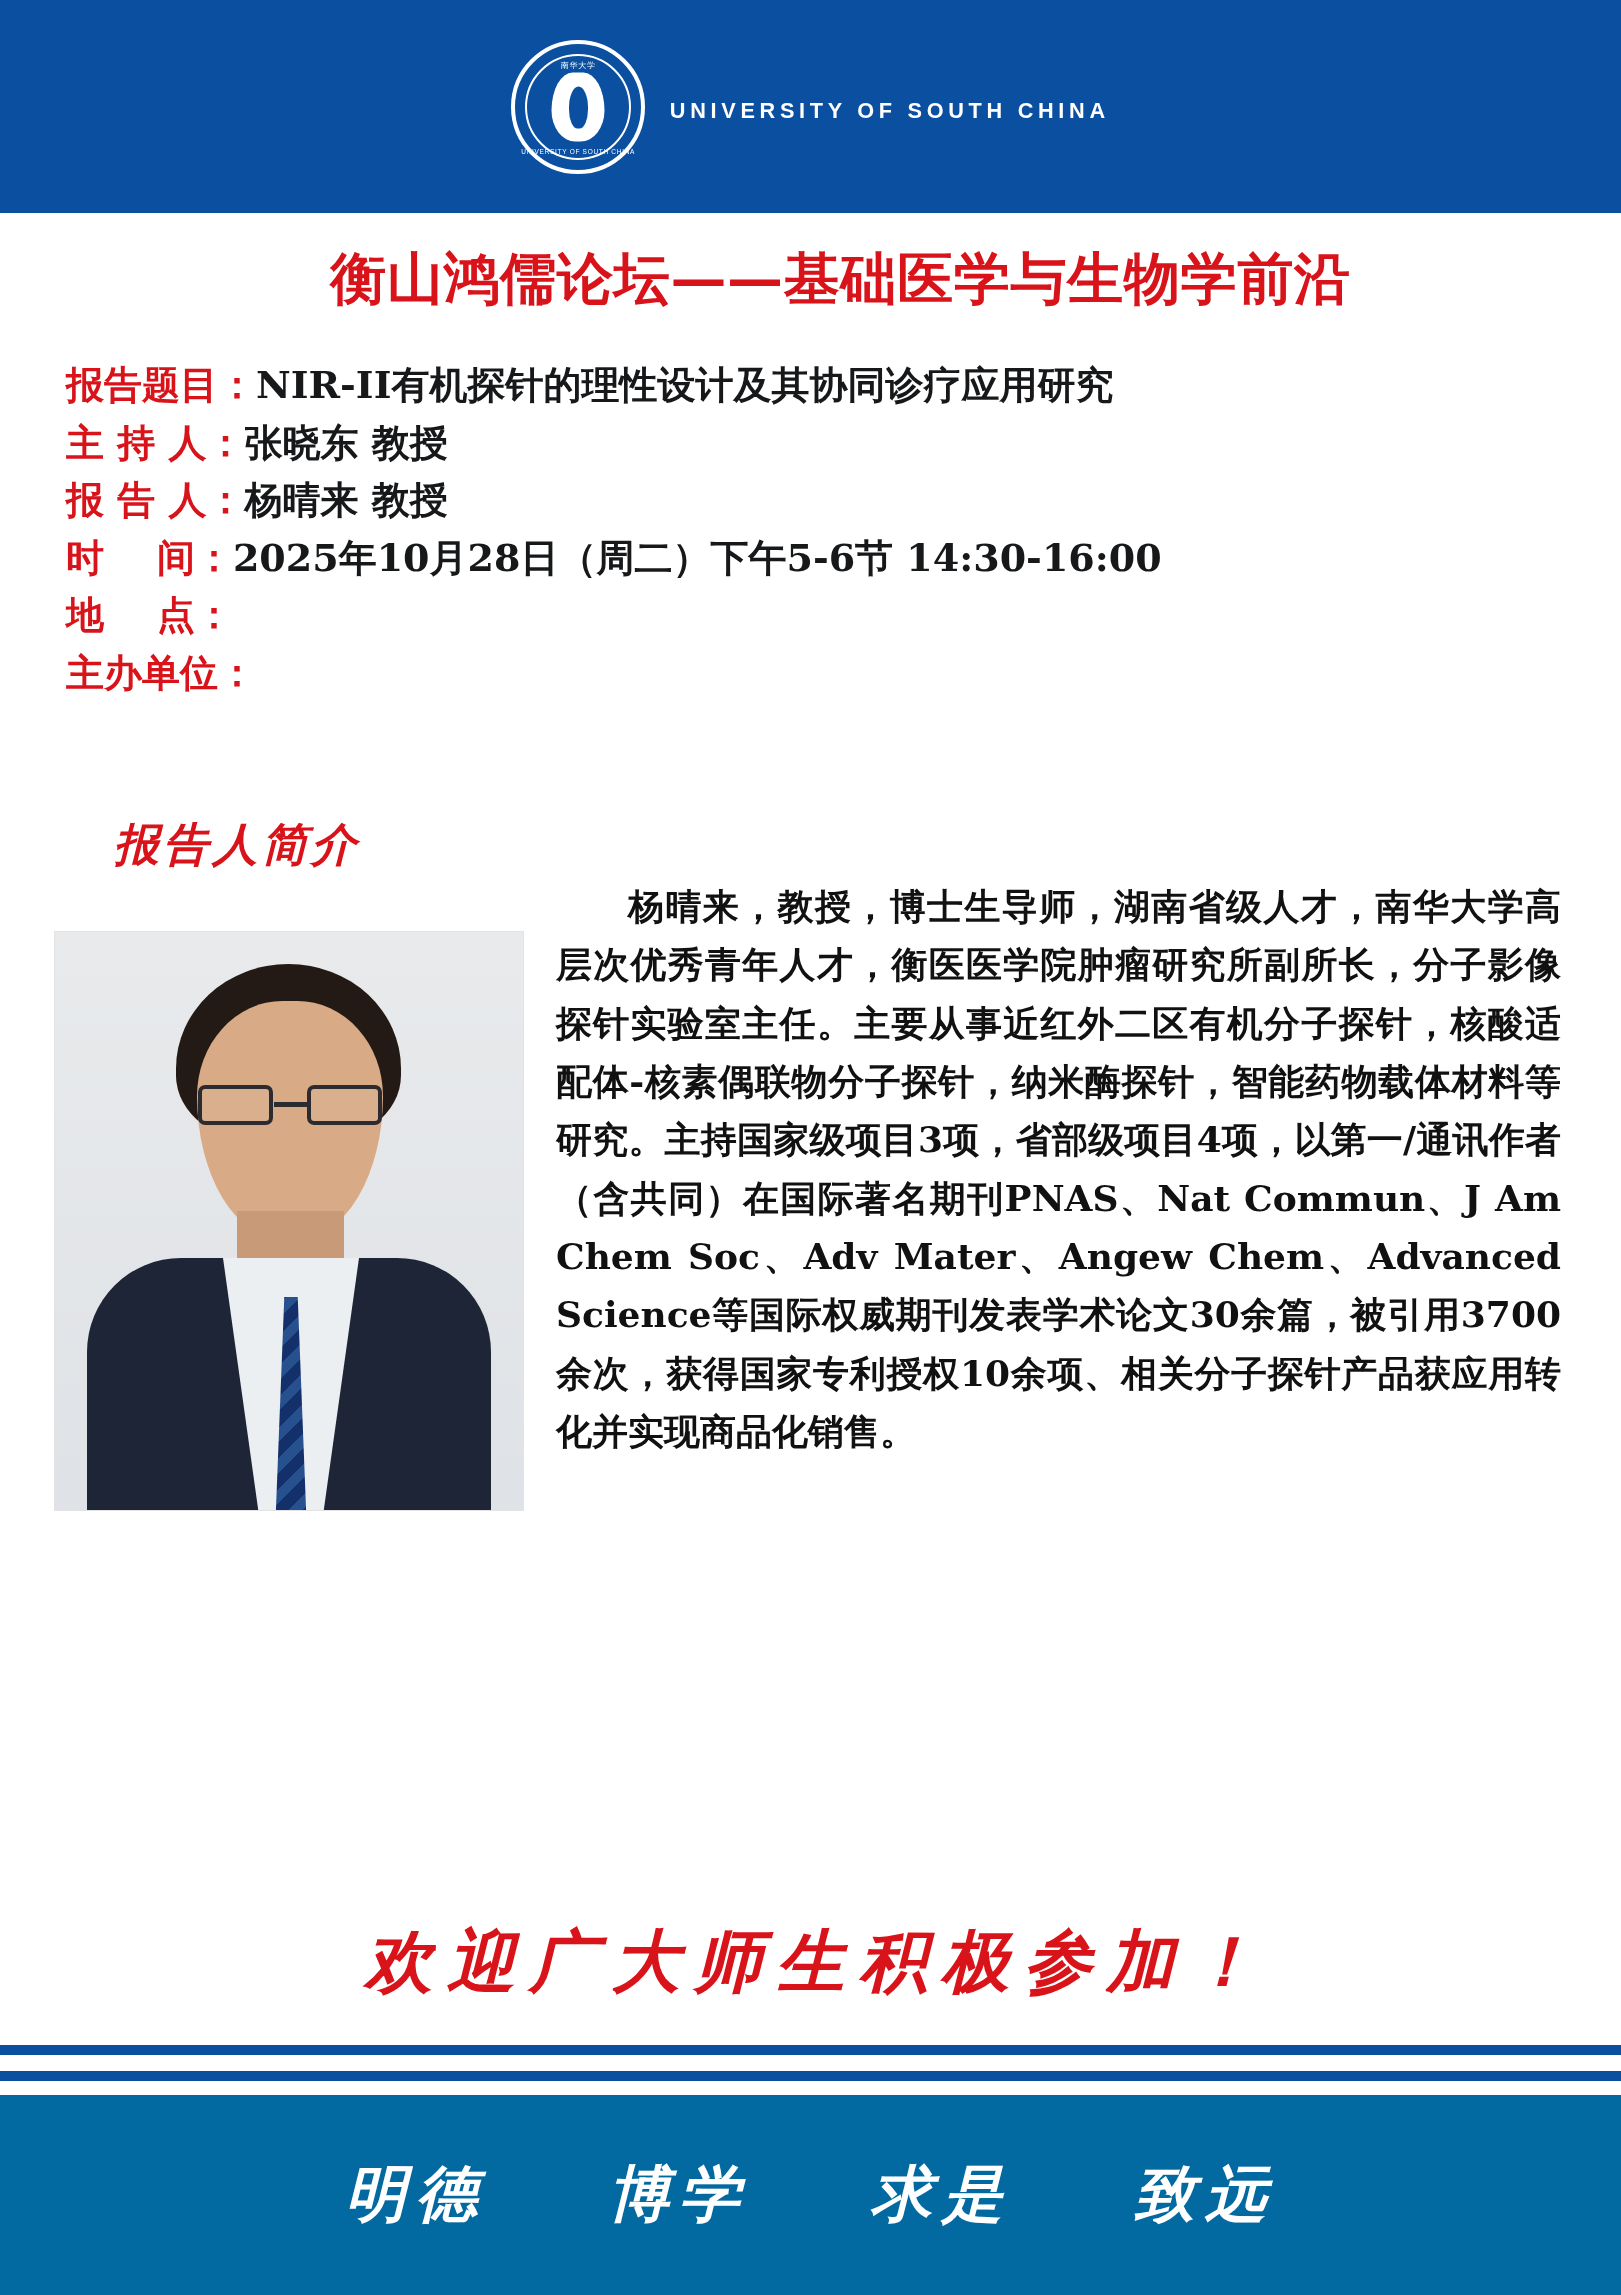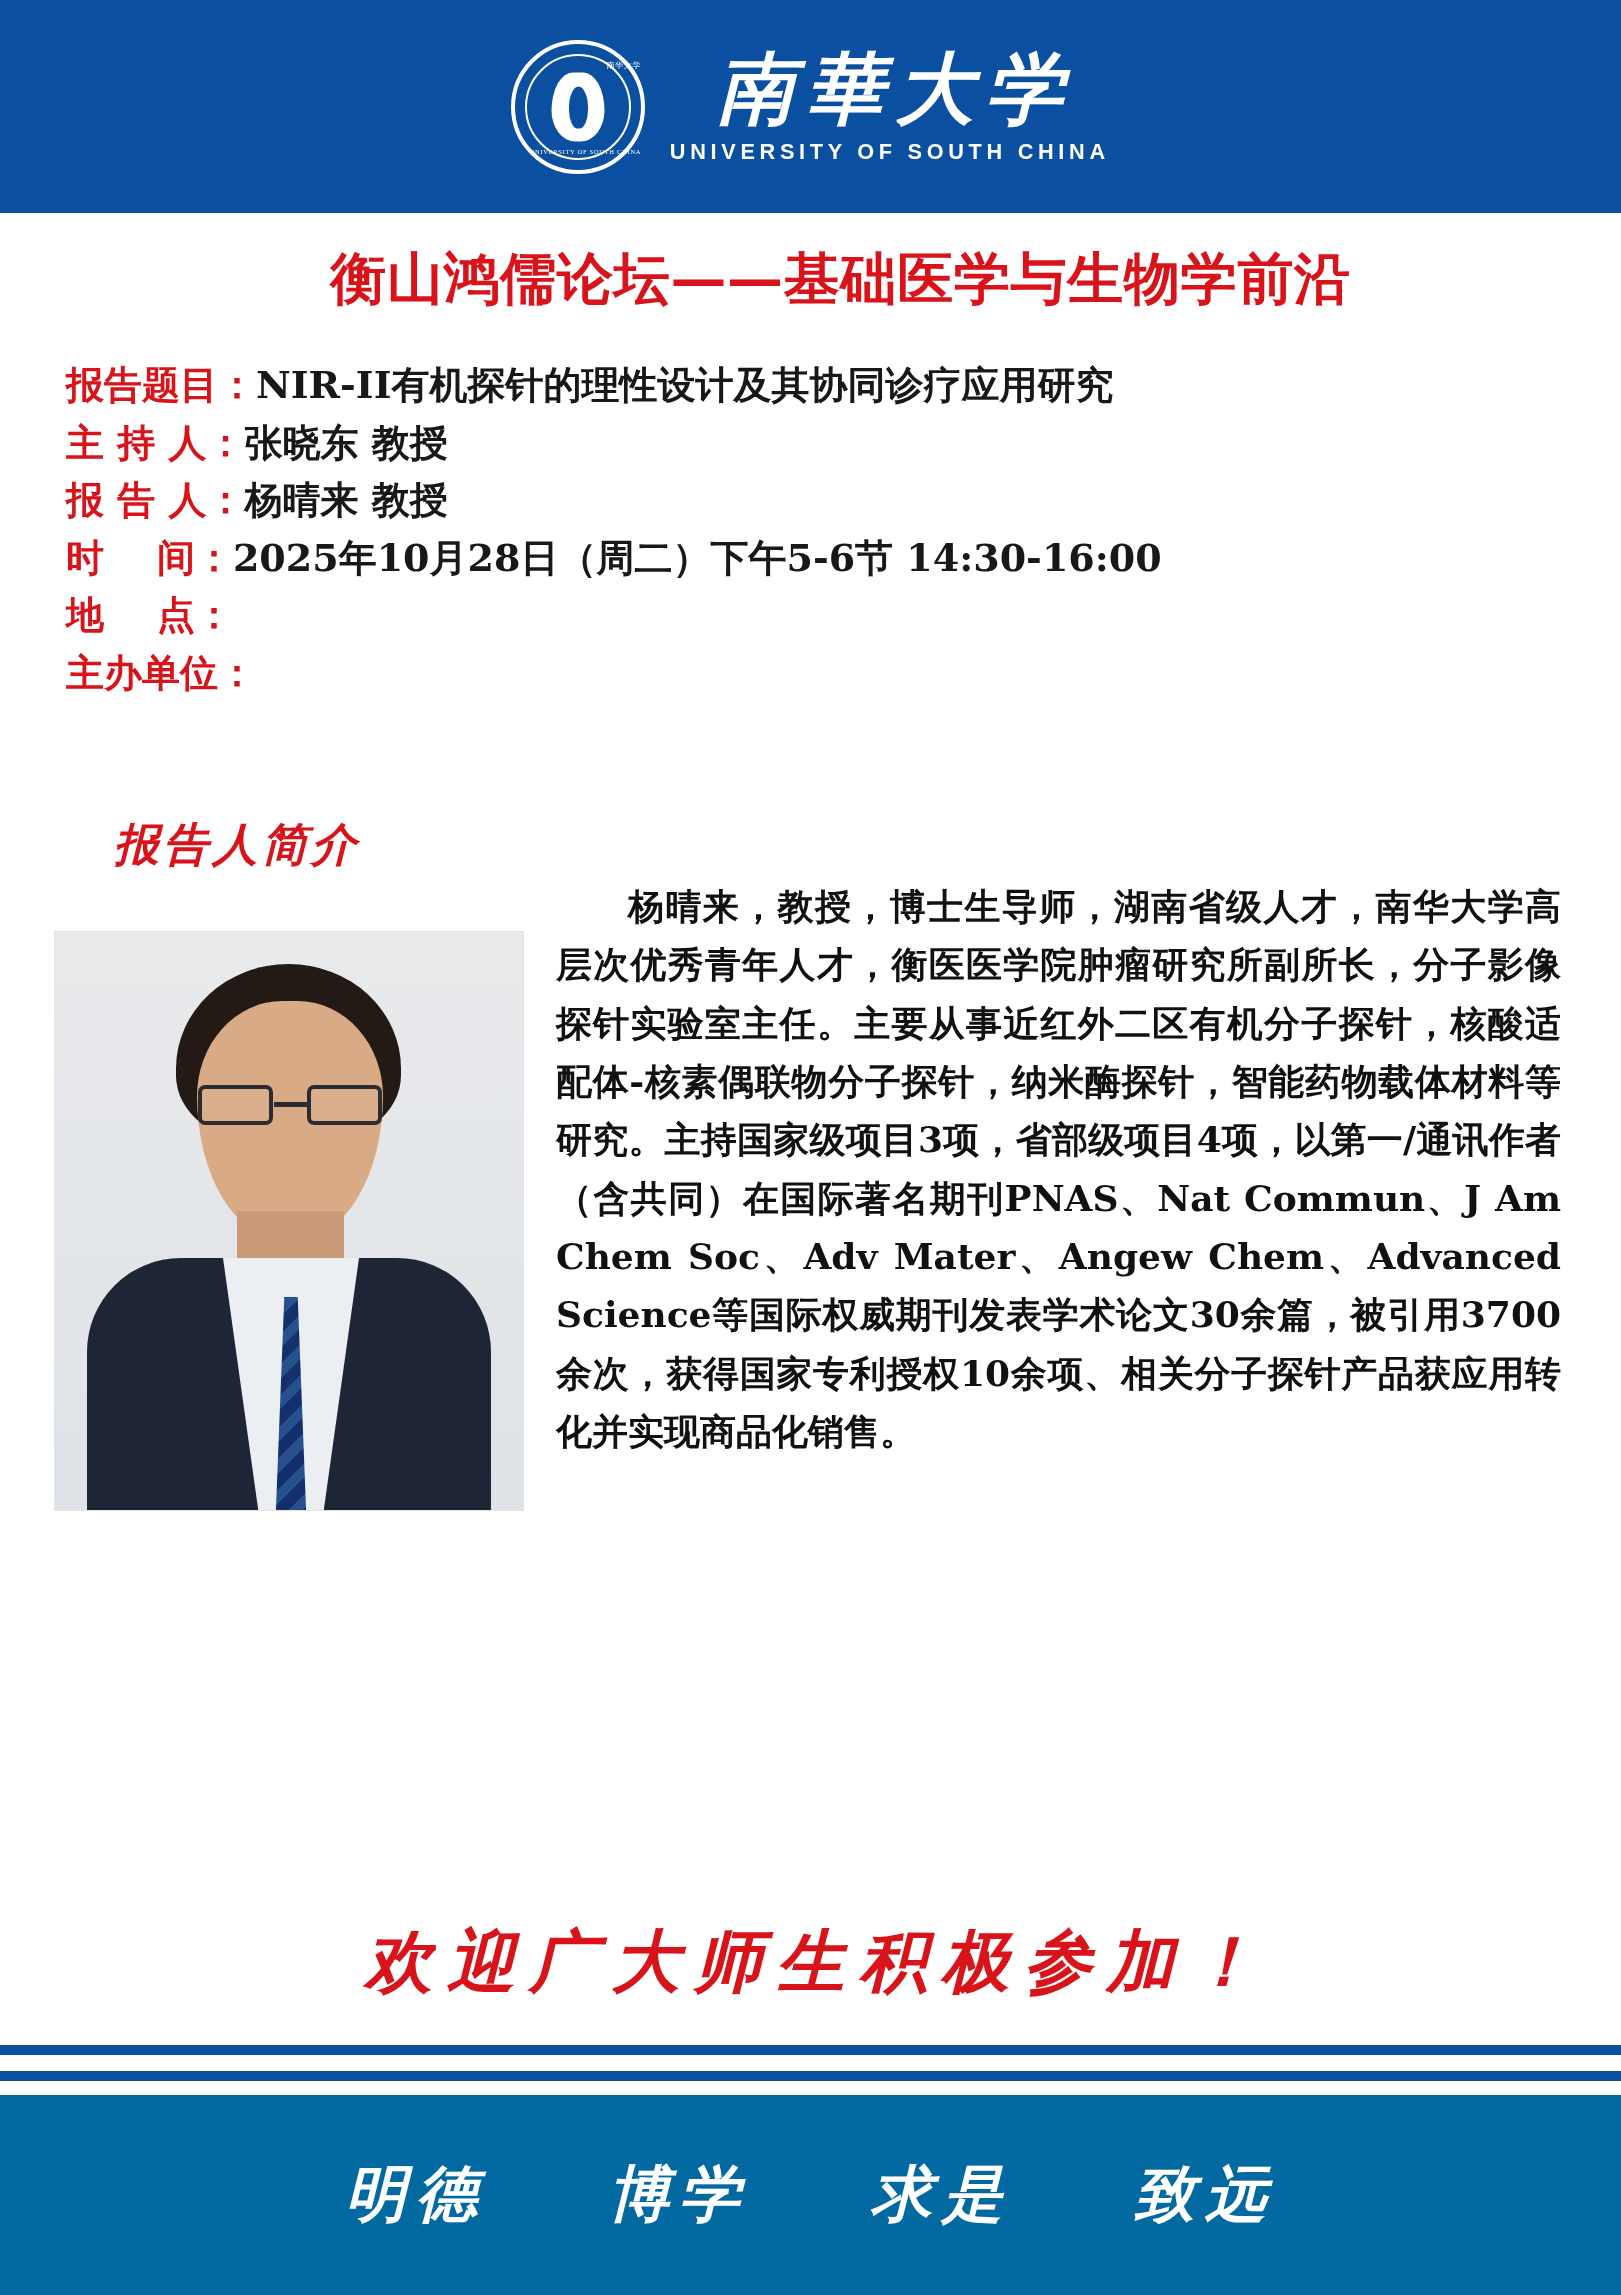--- a/index.html
+++ b/index.html
@@ -64,25 +64,24 @@
     top: 14.4px;
     transform: translateX(-50%);
     width: 19px;
     height: 42px;
     background: #0b4fa0;
     border-radius: 50% 50% 45% 45%;
   }
   .seal-top-text, .seal-bottom-text {
     position: absolute;
     left: 0; right: 0;
-    text-align: right;
+    text-align: center;
     color: #ffffff;
     font-size: 8px;
     letter-spacing: 0.7px;
-    font-family: Liberation Serif, serif;
   }
   .seal-top-text { top: 16px; }
   .seal-bottom-text { bottom: 14.4px; font-size: 6.5px; }
 
   .uni-name {
     display: flex;
     flex-direction: column;
     align-items: center;
     color: #ffffff;
   }
@@ -297,21 +296,20 @@
 <body>
 
 <div class="header-band">
   <div class="logo-wrap">
     <div class="logo-seal">
       <div class="seal-top-text">南华大学</div>
       <div class="seal-core"></div>
       <div class="seal-bottom-text">UNIVERSITY OF SOUTH CHINA</div>
     </div>
     <div class="uni-name">
-      <div class="uni-name-cn">南華大学</div>
       <div class="uni-name-en">UNIVERSITY OF SOUTH CHINA</div>
     </div>
   </div>
 </div>
 
 <div class="main-title">衡山鸿儒论坛——基础医学与生物学前沿</div>
 
 <div class="info-block">
   <div class="info-row">
     <span class="info-label">报告题目：</span>

